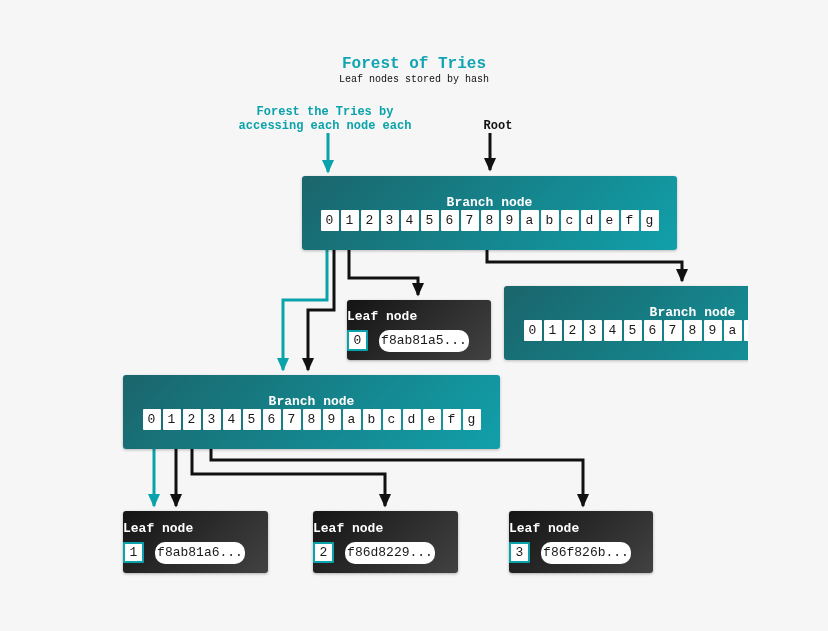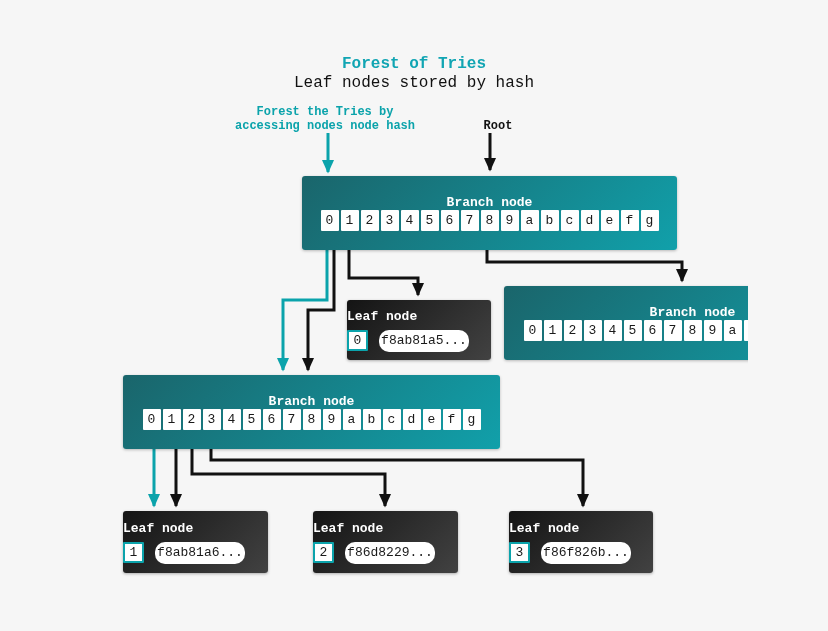--- a/index.html
+++ b/index.html
@@ -21,21 +21,21 @@
     background:var(--background);
     font-family:Liberation Mono, monospace;overflow:hidden;
   }
   .edges{position:absolute;left:0;top:0;z-index:1;}
   .title{
     position:absolute;top:43px;left:0;width:100%;text-align:center;margin:0;
     font-size:16px;font-weight:bold;color:var(--title-color);
   }
   .subtitle{
     position:absolute;top:62px;left:0;width:100%;text-align:center;
-    font-size:16px;color:#111;
+    font-size:10px;color:#111;
   }
   .annot{
     position:absolute;font-size:12px;font-weight:bold;line-height:14px;
     text-align:center;z-index:2;
   }
   .annot.climb{left:115px;top:93px;width:260px;color:var(--accent);}
   .annot.root{left:388px;top:107px;width:60px;color:#111;}
   .branch{
     position:absolute;z-index:2;border-radius:3px;
     background:linear-gradient(135deg,var(--branch-grad-start) 0%,var(--branch-grad-end) 100%);
@@ -97,21 +97,21 @@
     <path d="M96 437 L96 494" stroke="#111111" stroke-width="3" fill="none" marker-end="url(#arrow-black)"></path>
     <path d="M112 437 L112 462 L305 462 L305 494" stroke="#111111" stroke-width="3" fill="none" marker-end="url(#arrow-black)"></path>
     <path d="M131 437 L131 448 L503 448 L503 494" stroke="#111111" stroke-width="3" fill="none" marker-end="url(#arrow-black)"></path>
   </svg>
 
   <h1 class="title">Forest of Tries</h1>
   <div class="subtitle">Leaf nodes stored by hash</div>
 
   <div class="annot climb">
     <div>Forest the Tries by</div>
-    <div>accessing nodes node hash</div>
+    <div>accessing each node each</div>
   </div>
   <div class="annot root">Root</div>
 
   <div class="branch" id="branch-top">
     <div class="branch-label">Branch node</div>
     <div class="cells">
         <span class="cell">0</span>
         <span class="cell">1</span>
         <span class="cell">2</span>
         <span class="cell">3</span>

